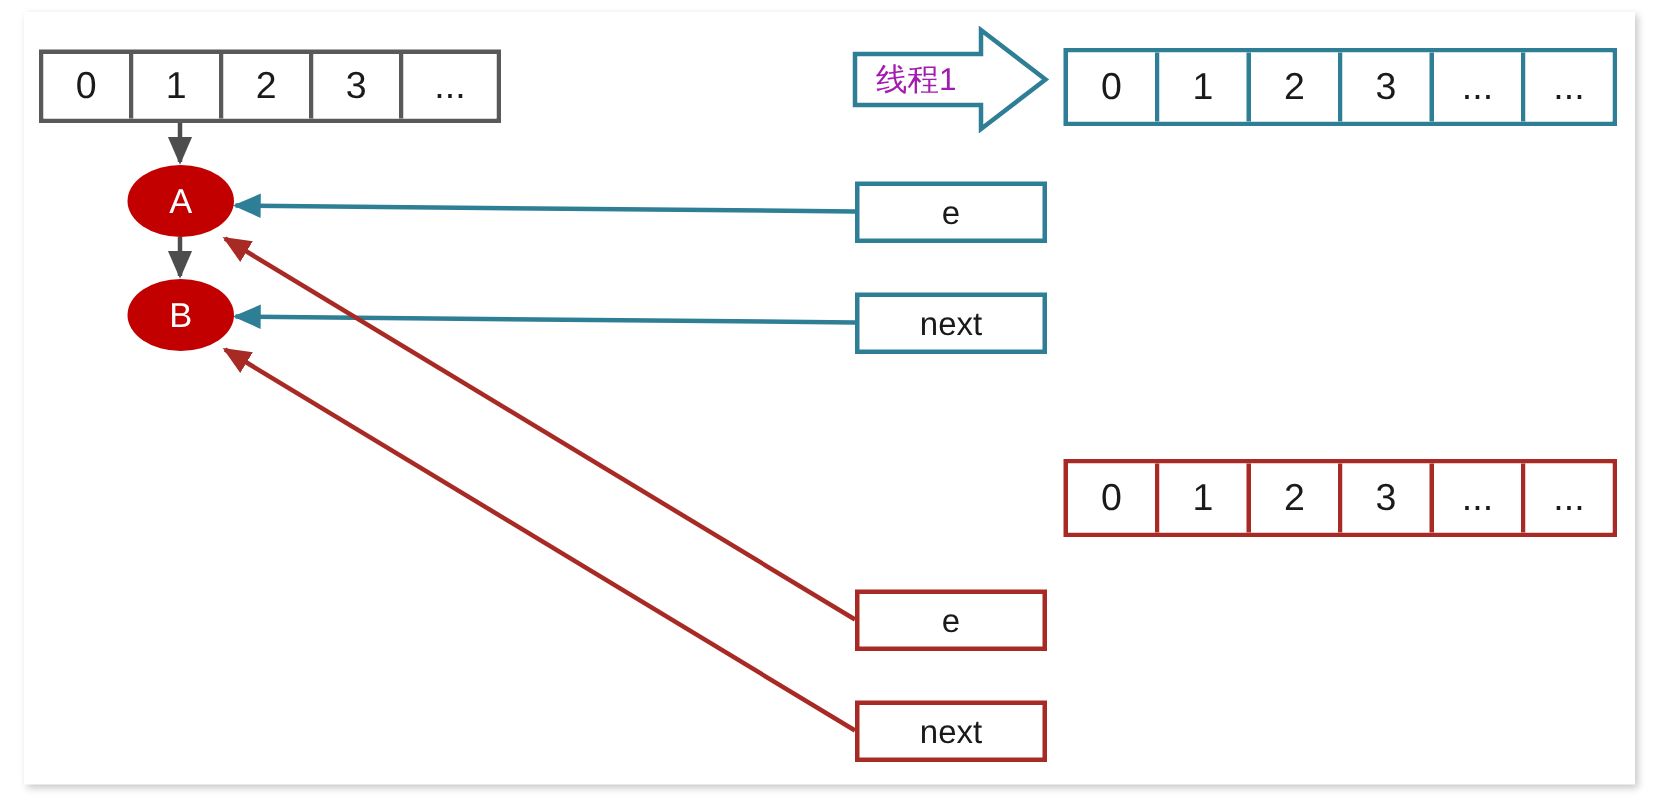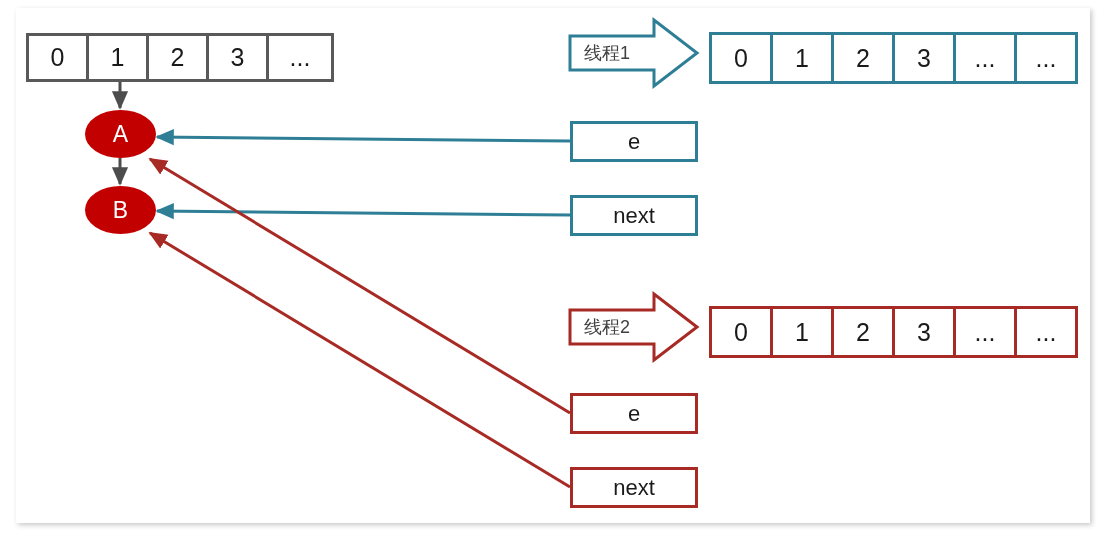--- a/index.html
+++ b/index.html
@@ -102,22 +102,22 @@
     position: absolute;
     left: 0;
     top: 0;
     width: 100%;
     height: 100%;
     display: flex;
     align-items: center;
     justify-content: flex-start;
     padding-left: 16px;
     box-sizing: border-box;
-    font-size: 18px;
-    color: #404040;
+    font-size: 21px;
+    color: #a21caf;
     line-height: 1;
   }
 </style>
 </head>
 <body>
 
 <div id="stage">
 
   <div id="card"></div>
 
@@ -178,26 +178,20 @@
     <div class="cell" style="width:58px;">...</div>
   </div>
 
   <div class="abs labelbox teal" style="left:570px; top:121px; width:128px; height:41px;">
     <span>e</span>
   </div>
   <div class="abs labelbox teal" style="left:570px; top:195px; width:128px; height:41px;">
     <span>next</span>
   </div>
 
-  <div class="blockarrow" style="left:568px; top:291px; width:132px; height:72px;">
-    <svg width="132" height="72" viewBox="0 0 132 72">
-      <path d="M2,19 L86,19 L86,3 L129,36 L86,69 L86,53 L2,53 Z" fill="#ffffff" stroke="#a82a24" stroke-width="3" stroke-linejoin="miter"></path>
-    </svg>
-    <div class="cap">线程2</div>
-  </div>
 
   <div class="abs array red" style="left:709px; top:306px; width:369px; height:52px;">
     <div class="cell" style="width:61px;">0</div>
     <div class="cell" style="width:61px;">1</div>
     <div class="cell" style="width:61px;">2</div>
     <div class="cell" style="width:61px;">3</div>
     <div class="cell" style="width:61px;">...</div>
     <div class="cell" style="width:58px;">...</div>
   </div>
 

